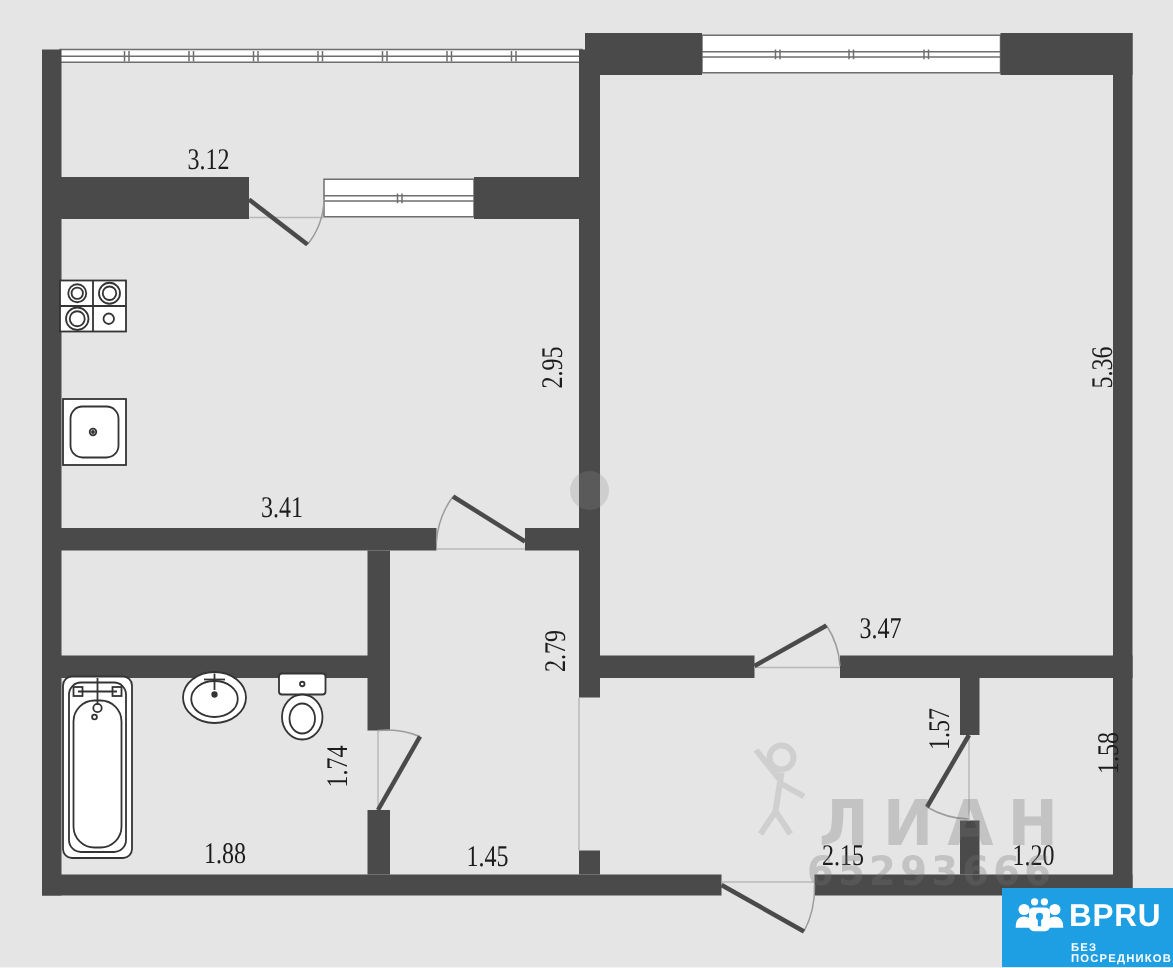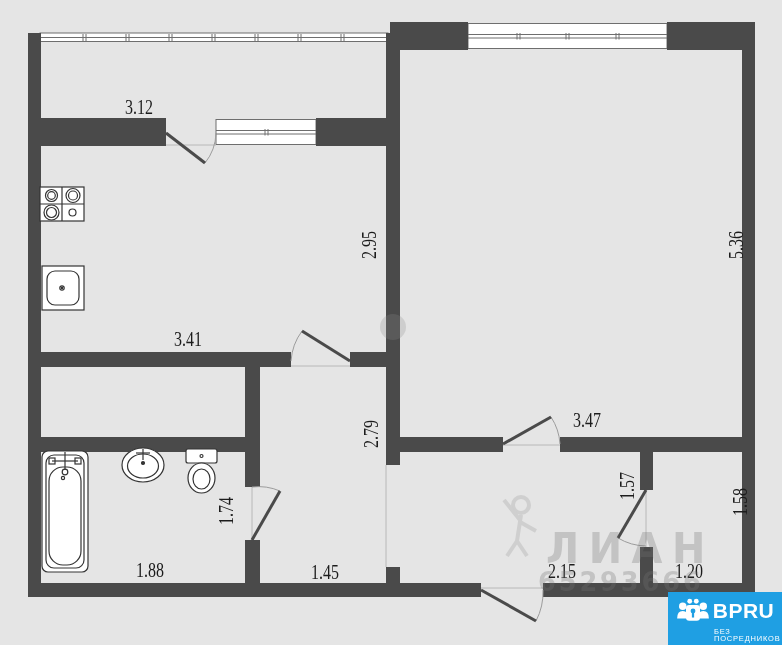--- a/index.html
+++ b/index.html
@@ -16,21 +16,21 @@
   .dim.vert{transform:translate(-50%,-50%) rotate(-90deg) scaleX(0.8);}
   .watermark{position:absolute;color:rgba(115,115,115,0.30);font-family:"DejaVu Sans",sans-serif;pointer-events:none;}
   #wm-name{left:546px;top:524px;font-size:42px;font-weight:bold;letter-spacing:10px;transform:scaleX(0.95);transform-origin:left top;}
   #wm-phone{left:538px;top:566px;font-size:27px;font-weight:bold;letter-spacing:3px;transform:scaleX(0.95);transform-origin:left top;}
   #logo{
     position:absolute;left:668px;top:592px;width:114px;height:53px;
     background:#1f9fe3;display:flex;flex-direction:column;align-items:center;justify-content:center;
   }
   #logo .row{display:flex;align-items:center;gap:3px;margin-top:2px;}
   #logo .brand{color:#ffffff;font-size:21px;font-weight:bold;letter-spacing:0.5px;line-height:1;text-align:right;}
-  #logo .tagline{color:#ffffff;font-size:7.5px;font-weight:normal;letter-spacing:0.8px;margin-top:3px;line-height:1;padding-left:46px;}
+  #logo .tagline{color:#ffffff;font-size:7.5px;font-weight:bold;letter-spacing:0.8px;margin-top:3px;line-height:1;padding-left:46px;}
 </style>
 </head>
 <body>
 
 <div id="stage">
 
   <svg id="plan-svg" width="782" height="645" viewBox="0 0 782 645">
 
     <g stroke="#6e6e6e" stroke-width="1" fill="none">
       <rect x="40" y="33" width="348" height="8.5" fill="#ffffff"></rect>

